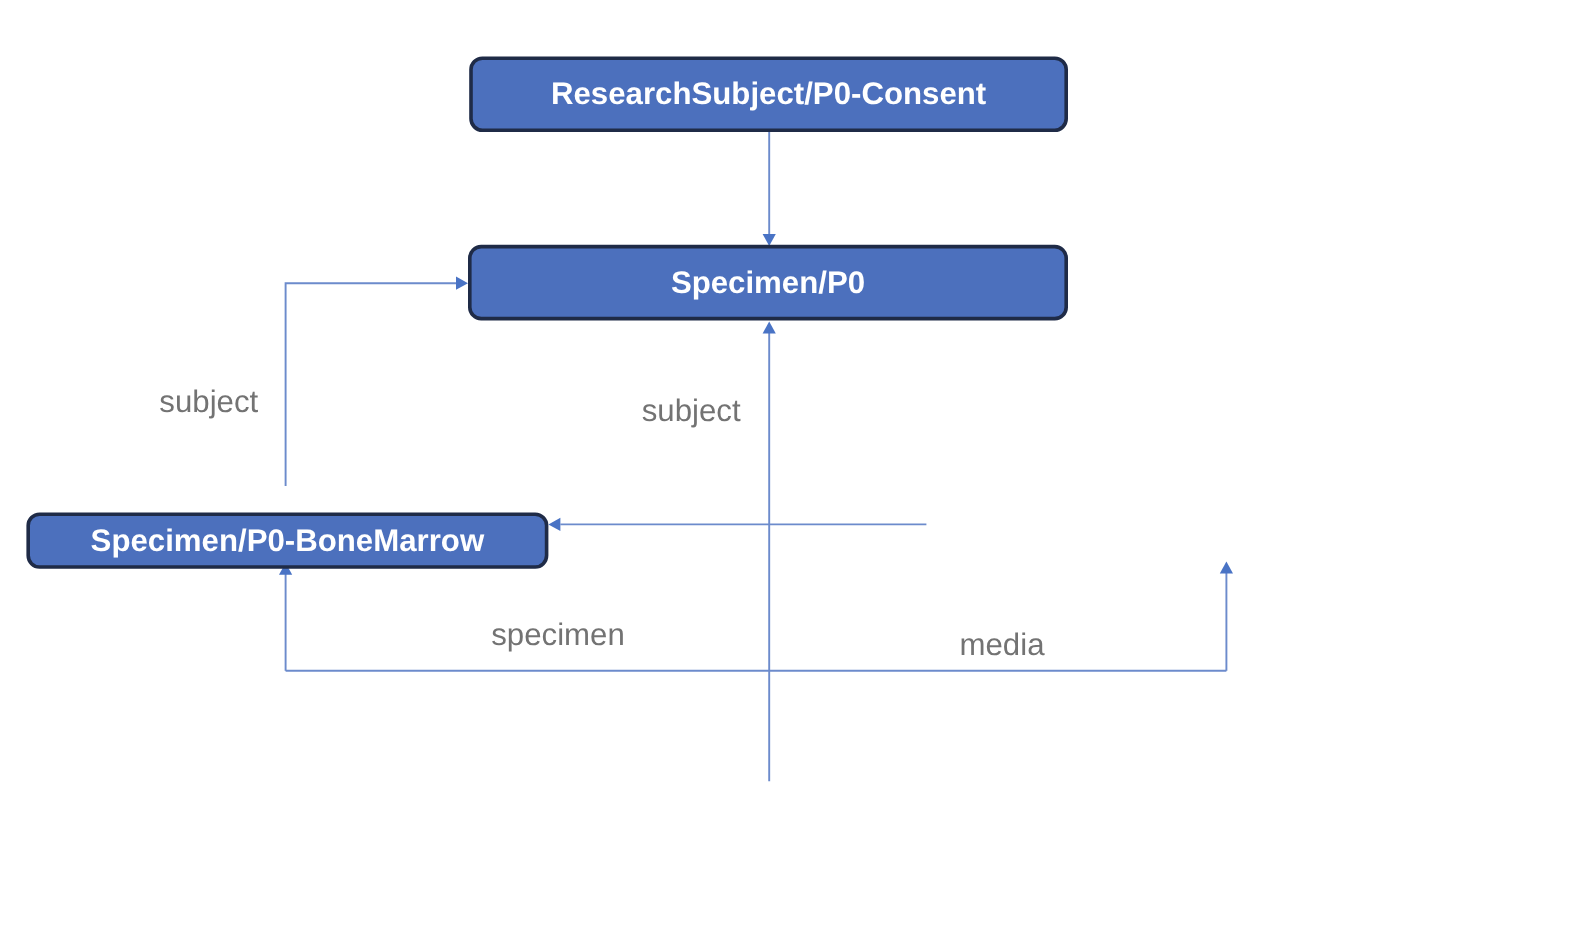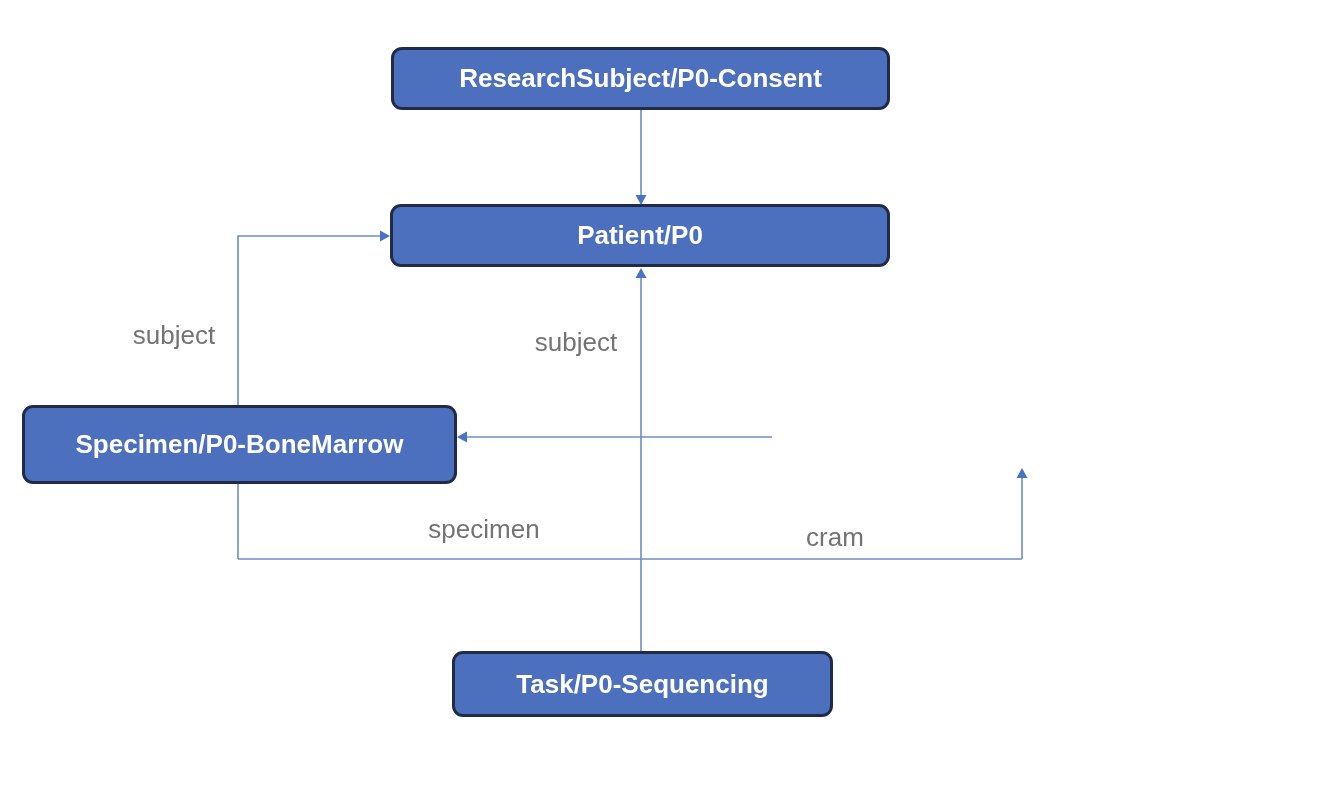--- a/index.html
+++ b/index.html
@@ -34,33 +34,33 @@
     display: flex;
     align-items: center;
     justify-content: center;
     color: #ffffff;
     font-size: 26px;
     font-weight: 700;
     white-space: nowrap;
   }
   #node-research-subject   { left: 391px; top: 47px;  width: 499px; height: 63px; }
   #node-patient            { left: 390px; top: 204px; width: 500px; height: 63px; }
-  #node-specimen           { left: 22px;  top: 405px; width: 435px; height: 79px; text-align: right; }
+  #node-specimen           { left: 22px;  top: 427px; width: 435px; height: 47px; text-align: right; }
   #node-document-reference { left: 772px; top: 404px; width: 468px; height: 63px; }
   #node-task               { left: 452px; top: 651px; width: 381px; height: 66px; }
   .edge-label {
     position: absolute;
     transform: translate(-50%, -50%);
     color: #737373;
     font-size: 26px;
     white-space: nowrap;
   }
   #label-subject-left   { left: 174px; top: 335px; }
   #label-subject-center { left: 576px; top: 342px; }
-  #label-specimen       { left: 465px; top: 529px; margin-left: 19px; }
+  #label-specimen       { left: 465px; top: 529px; }
   #label-media          { left: 835px; top: 537px; }
 </style>
 </head>
 <body>
 
 <div class="canvas">
 
   <svg class="edge-layer" viewBox="0 0 1328 788" aria-hidden="true">
 
     <g>
@@ -96,30 +96,27 @@
       <line class="edge-line" x1="1022" y1="559" x2="1022" y2="477"></line>
       <polygon class="edge-arrowhead" points="1022,468 1016.5,478 1027.5,478"></polygon>
     </g>
   </svg>
 
   <div class="node" id="node-research-subject">
     <span class="node-label">ResearchSubject/P0-Consent</span>
   </div>
 
   <div class="node" id="node-patient">
-    <span class="node-label">Patient/P0</span>
+    <span class="node-label">Specimen/P0</span>
   </div>
 
   <div class="node" id="node-specimen">
     <span class="node-label">Specimen/P0-BoneMarrow</span>
   </div>
 
 
-  <div class="node" id="node-task">
-    <span class="node-label">Task/P0-Sequencing</span>
-  </div>
 
   <div class="edge-label" id="label-subject-left">subject</div>
   <div class="edge-label" id="label-subject-center">subject</div>
   <div class="edge-label" id="label-specimen">specimen</div>
-  <div class="edge-label" id="label-media">cram</div>
+  <div class="edge-label" id="label-media">media</div>
 
 </div>
 
 </body></html>

